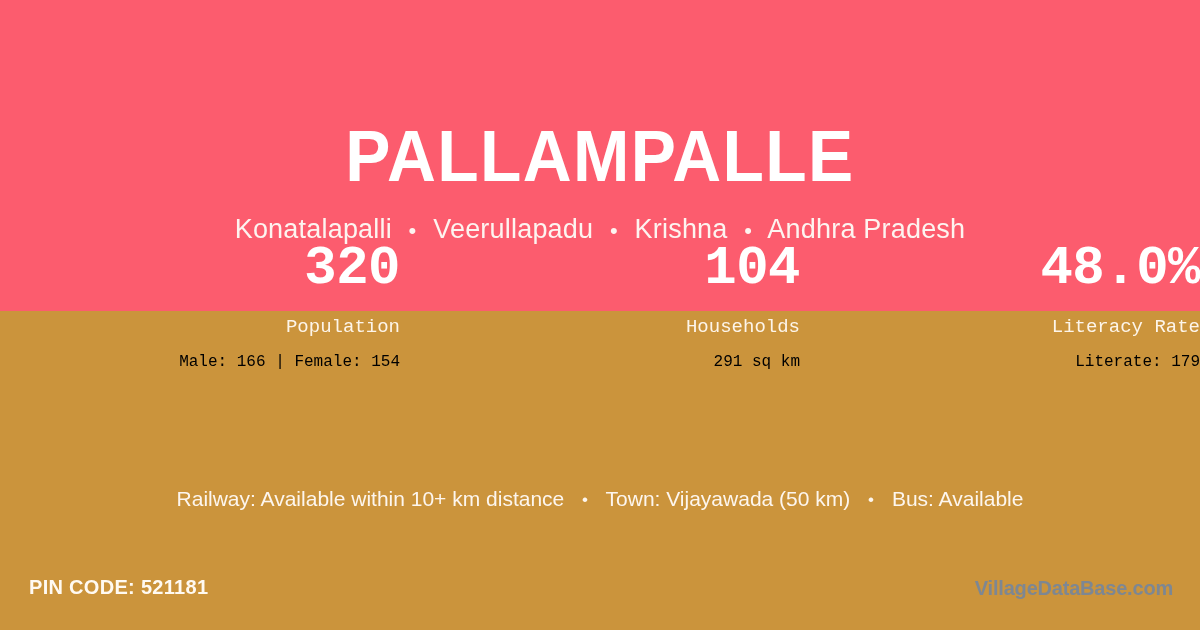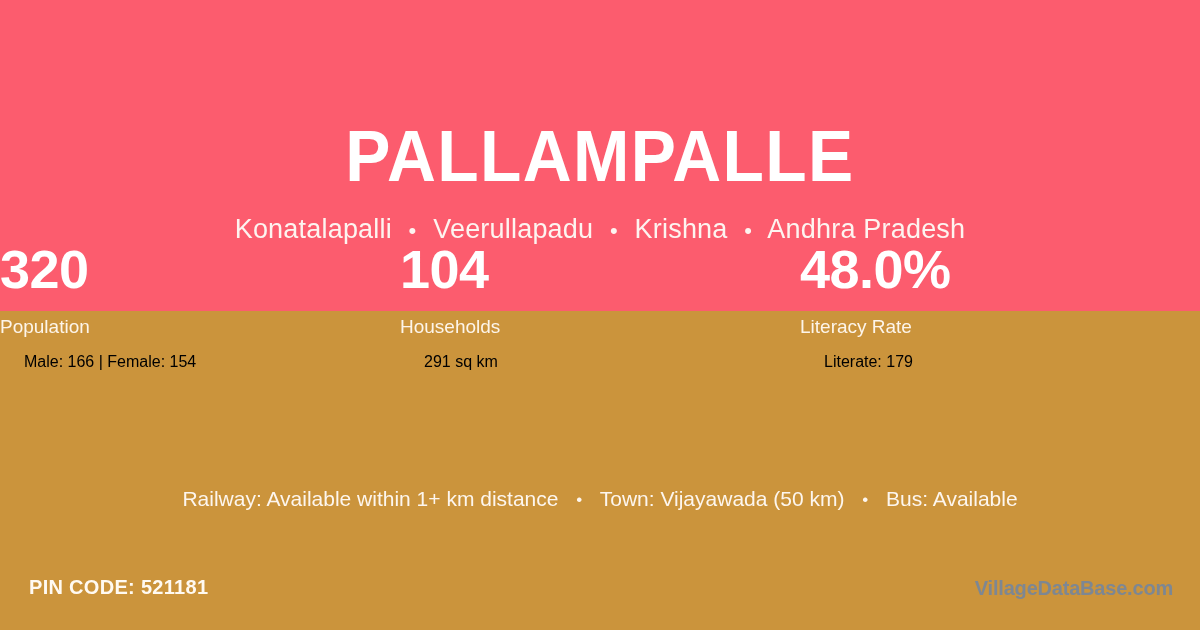--- a/index.html
+++ b/index.html
@@ -81,21 +81,22 @@
     position: absolute;
     left: 0;
     top: 238px;
     width: 1200px;
     display: flex;
     flex-direction: row;
     z-index: 3;
   }
   .stat {
     flex: 1 1 0;
-    text-align: left;
+    text-align: right;
+    font-family: Liberation Mono, monospace;
   }
   .stat-value {
     font-size: 54px;
     line-height: 62px;
     font-weight: 700;
     color: #ffffff;
     letter-spacing: -0.5px;
     white-space: nowrap;
   }
   .stat-label {
@@ -205,21 +206,21 @@
 
     <div class="stat">
       <div class="stat-value">48.0%</div>
       <div class="stat-label">Literacy Rate</div>
       <div class="stat-sub">Literate: 179</div>
     </div>
 
   </div>
 
   <div class="amenities">
-    <span>Railway: Available within 1+ km distance</span>
+    <span>Railway: Available within 10+ km distance</span>
     <span class="sep">•</span>
     <span>Town: Vijayawada (50 km)</span>
     <span class="sep">•</span>
     <span>Bus: Available</span>
   </div>
 
   <div class="footer">
     <div class="pincode">PIN CODE: 521181</div>
     <div class="watermark">VillageDataBase.com</div>
   </div>

